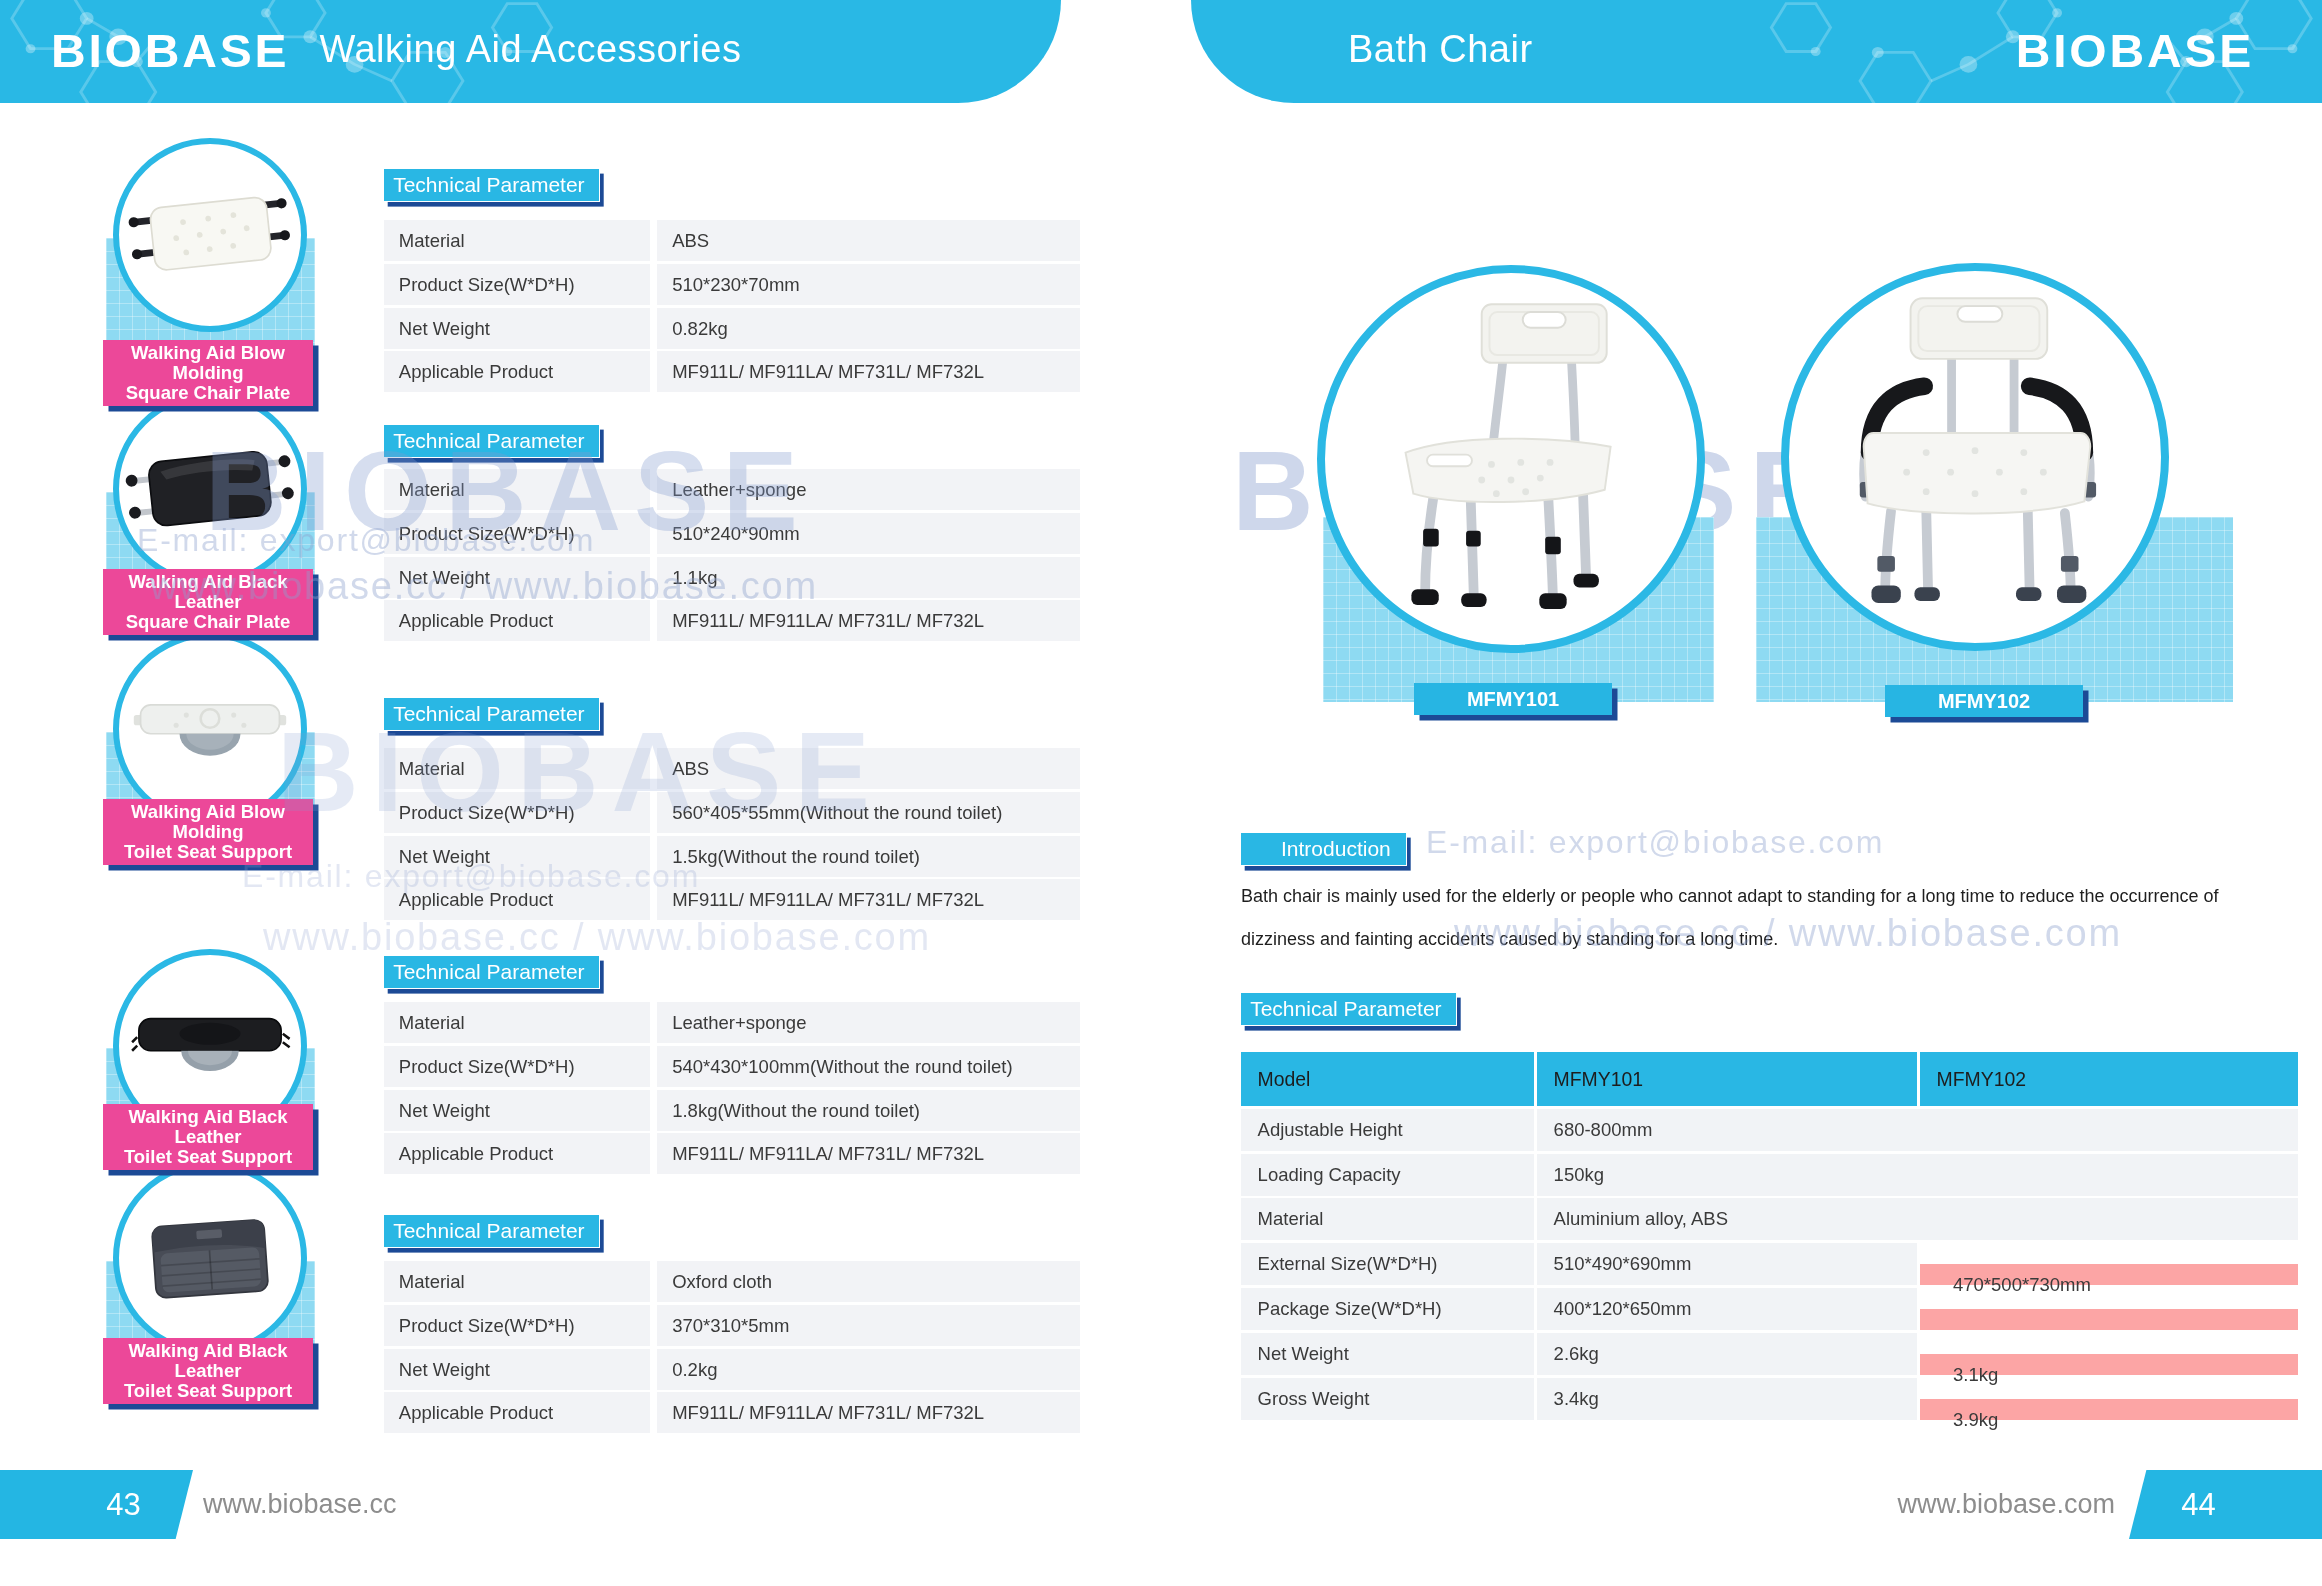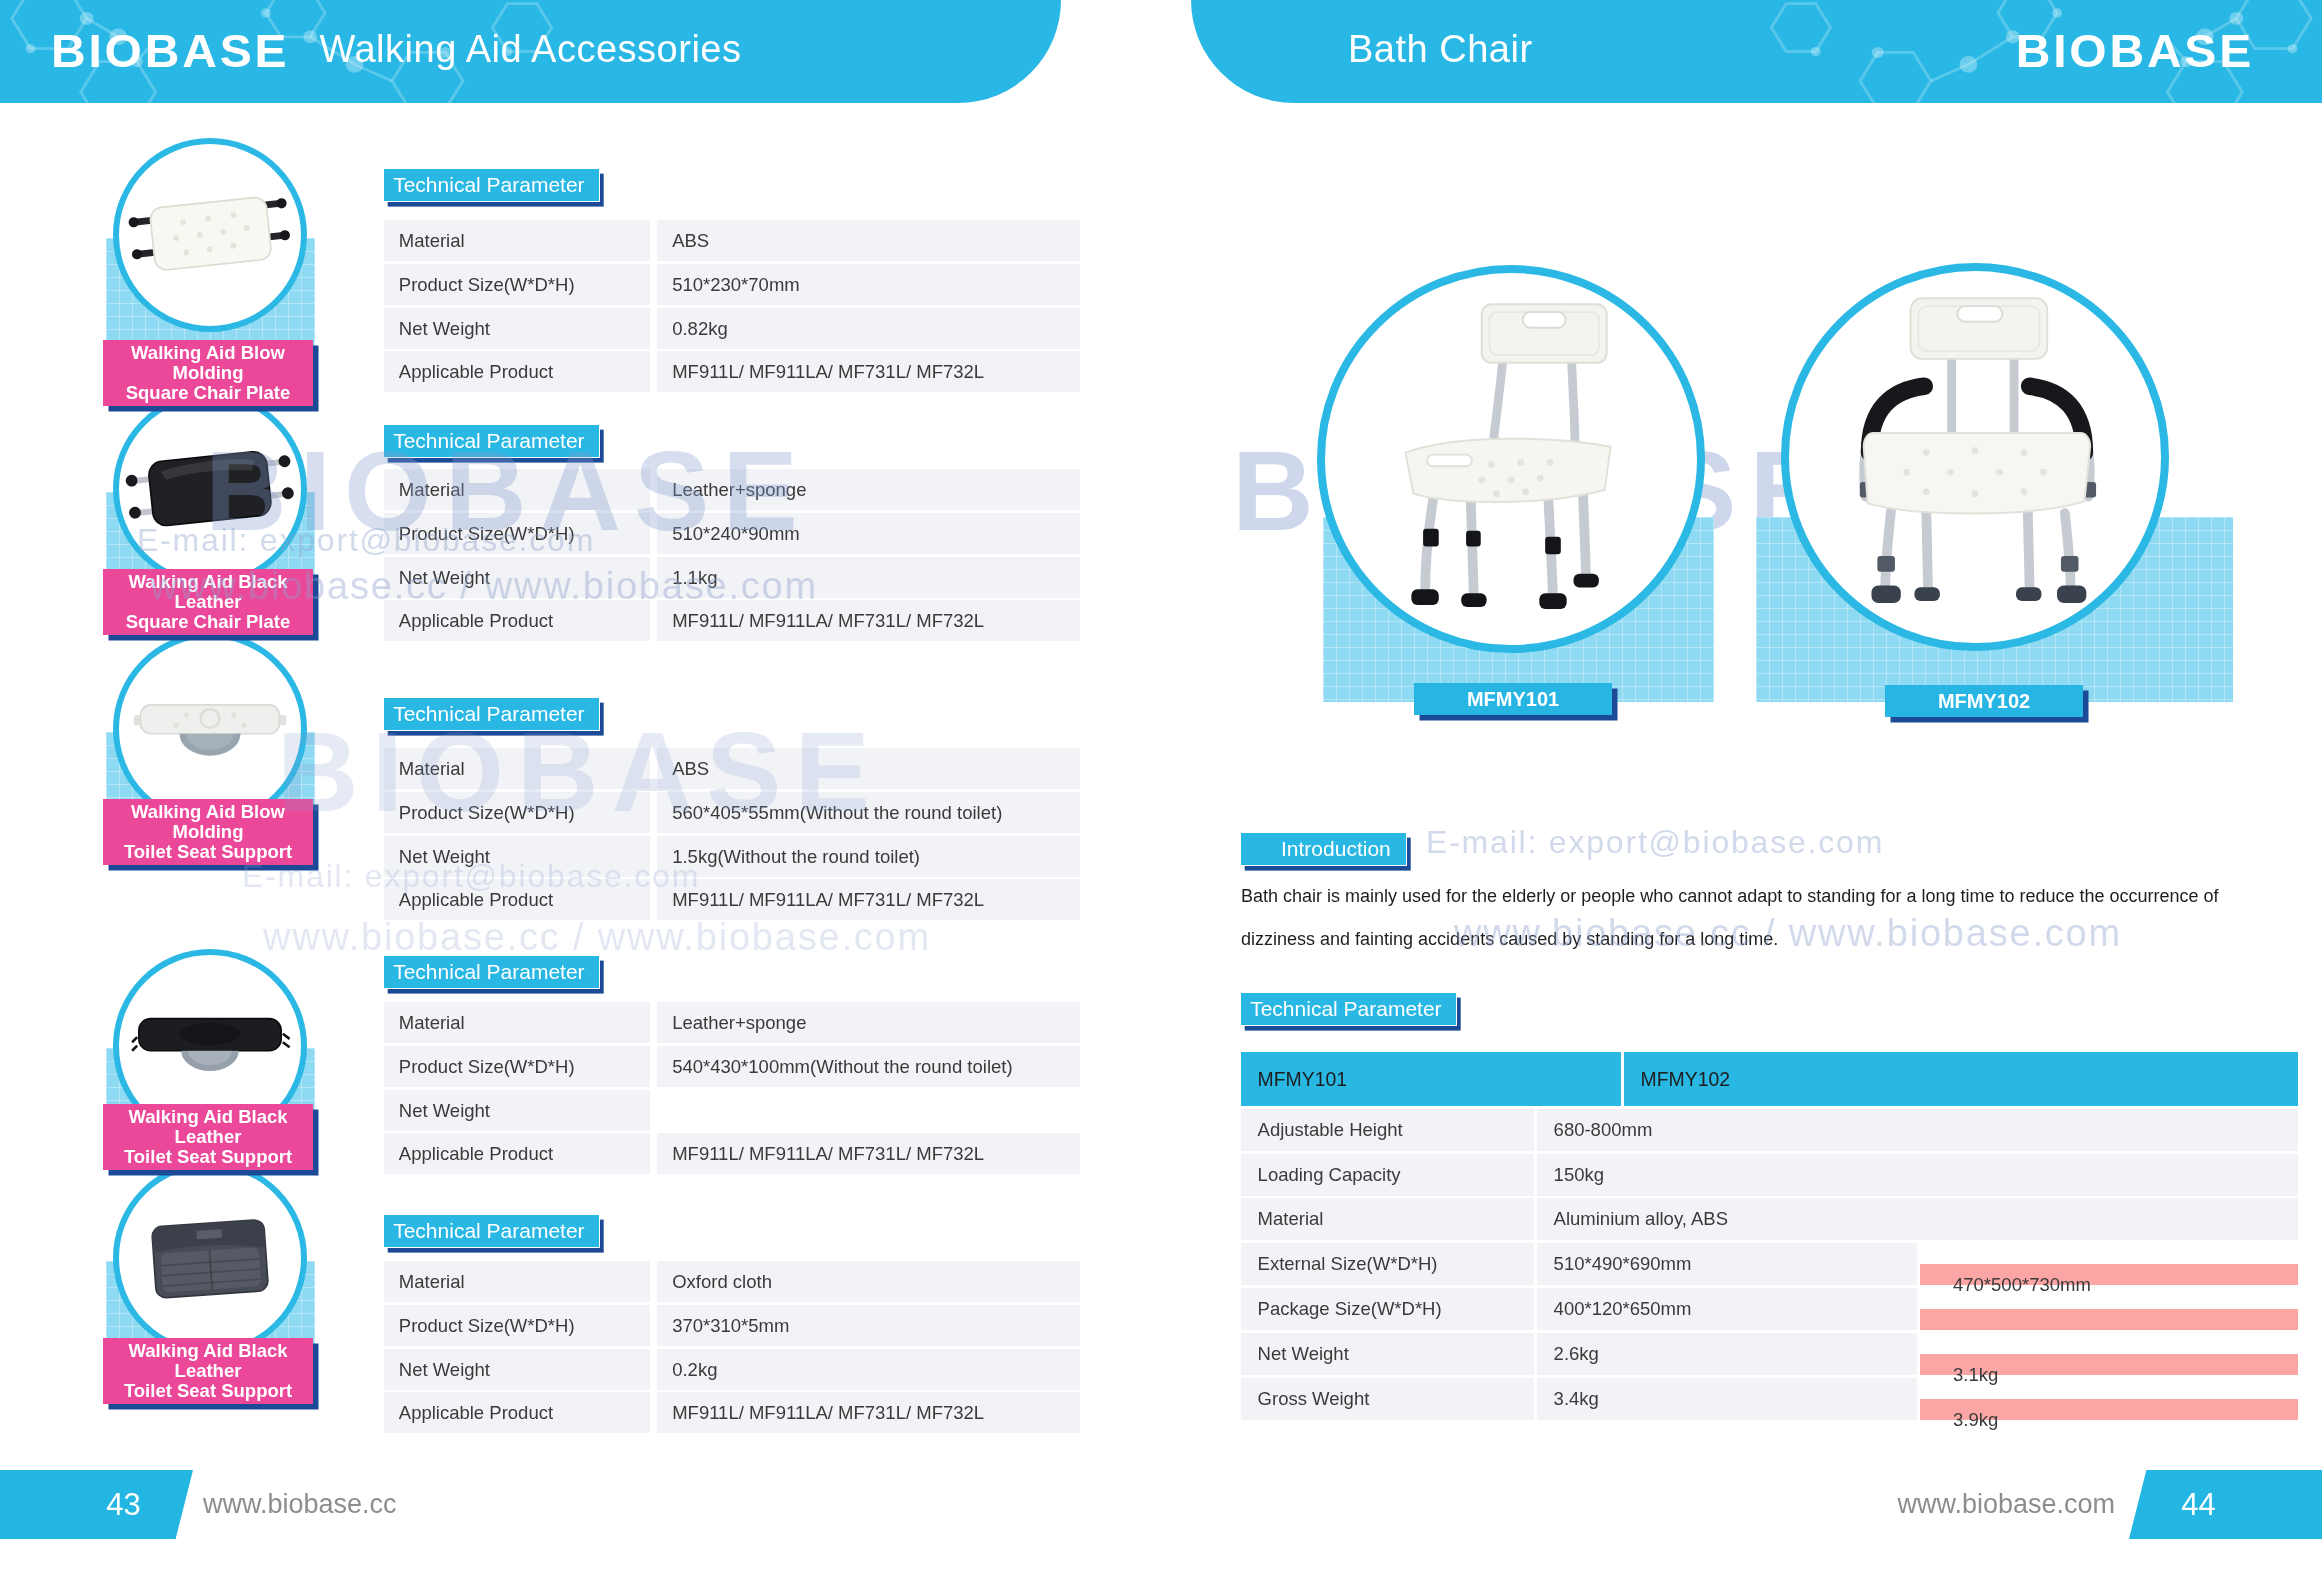--- a/index.html
+++ b/index.html
@@ -320,20 +320,21 @@
     <div class="lt-row">
         <div class="lt-label">Material</div>
         <div class="lt-value">Leather+sponge</div>
       </div>
     <div class="lt-row">
         <div class="lt-label">Product Size(W*D*H)</div>
         <div class="lt-value">540*430*100mm(Without the round toilet)</div>
       </div>
     <div class="lt-row">
         <div class="lt-label">Net Weight</div>
+        <div class="lt-value">1.8kg(Without the round toilet)</div>
       </div>
     <div class="lt-row">
         <div class="lt-label">Applicable Product</div>
         <div class="lt-value">MF911L/ MF911LA/ MF731L/ MF732L</div>
       </div>
   </div>
 
   <div class="param-header" style="left:384px;top:1215px;">Technical Parameter</div>
   <div class="ltable" style="top:1261px;">
     <div class="lt-row">
@@ -447,20 +448,21 @@
 
   <div class="model-label" style="left:1414px;top:683px;">MFMY101</div>
   <div class="model-label" style="left:1885px;top:685px;">MFMY102</div>
 
   <div class="param-header" style="left:1241px;top:833px;padding-left:40px;">Introduction</div>
   <div class="intro-text">Bath chair is mainly used for the elderly or people who cannot adapt to standing for a long time to reduce the occurrence of dizziness and fainting accidents caused by standing for a long time.</div>
 
   <div class="param-header" style="left:1241px;top:993px;">Technical Parameter</div>
   <div class="rtable">
     <div class="rt-head">
+      <div class="rt-h1">Model</div>
       <div class="rt-h2">MFMY101</div>
       <div class="rt-h3">MFMY102</div>
     </div>
     <div class="rt-row">
       <div class="rt-c1">Adjustable Height</div>
       <div class="rt-c2 span">680-800mm</div>
     </div>
     <div class="rt-row">
       <div class="rt-c1">Loading Capacity</div>
       <div class="rt-c2 span">150kg</div>

